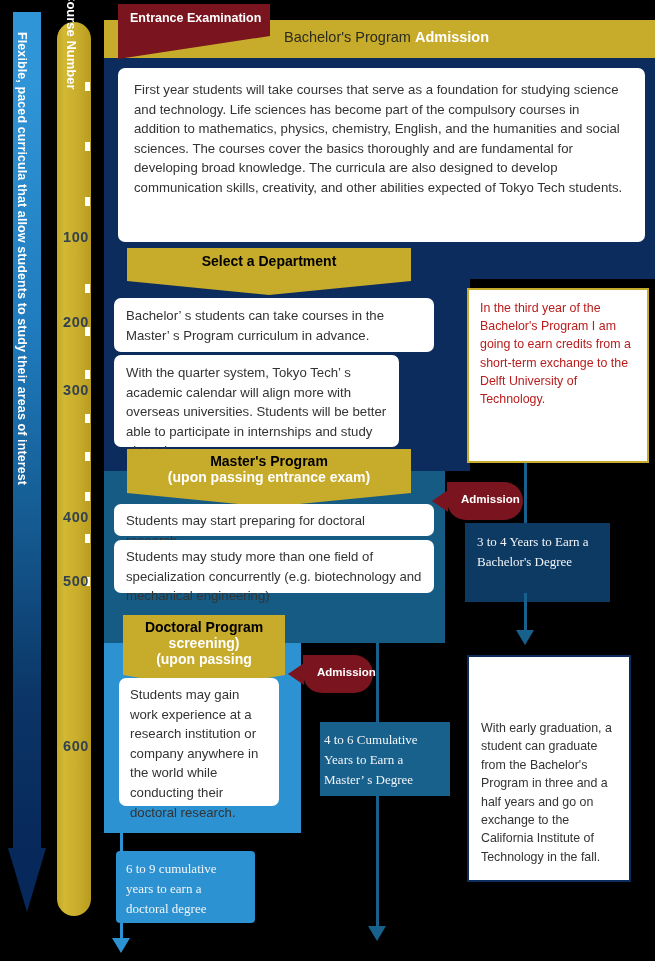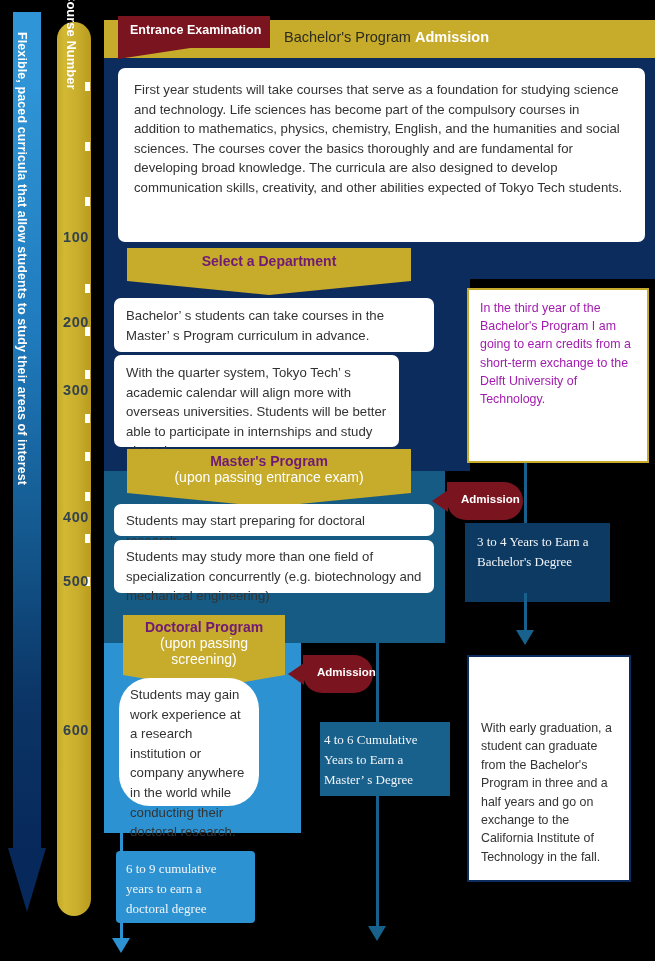--- a/index.html
+++ b/index.html
@@ -35,40 +35,40 @@
   .panel-navy-mid{position:absolute;left:104px;top:279px;width:366px;height:192px;background:#0c2c5d;}
   .panel-teal{position:absolute;left:104px;top:471px;width:341px;height:172px;background:#165b83;}
   .panel-lblue{position:absolute;left:104px;top:643px;width:197px;height:190px;background:#2c92d2;}
 
   
   .gold-header{position:absolute;left:104px;top:20px;width:551px;height:38px;background:#c7ab2b;padding-left:27px;}
   .gold-header .lbl{position:absolute;left:180px;top:9px;font-size:14.5px;color:#2c2c1e;font-weight:400;}
   .gold-header .lbl b{color:#ffffff;font-weight:700;}
 
   
-  .exam-tag{position:absolute;left:118px;top:16px;width:152px;height:32px;background:#7a151f;}
+  .exam-tag{position:absolute;left:118px;top:4px;width:152px;height:32px;background:#7a151f;}
   .exam-tag .t{position:absolute;left:12px;top:7px;color:#fff;font-size:12.5px;font-weight:700;white-space:nowrap;}
   .exam-point{position:absolute;left:118px;top:36px;width:0;height:0;
       border-left:0 solid transparent;border-right:152px solid transparent;border-top:23px solid #7a151f;}
 
   
   .chev{position:absolute;background:#c7ab2b;text-align:center;color:#2c2c1e;}
-  .chev .dark{color:#701a75;font-weight:700;font-size:14px;display:block;}
-  .chev .white{color:#ffffff;font-weight:400;font-size:14px;display:block;}
+  .chev .dark{color:#000000;font-weight:700;font-size:14px;display:block;}
+  .chev .white{color:#ffffff;font-weight:700;font-size:14px;display:block;}
   .chev .pt{position:absolute;left:0;bottom:-14px;width:100%;height:14px;
       background:#c7ab2b;clip-path:polygon(0 0,100% 0,50% 100%);}
 
   
   .wcard{position:absolute;background:#fff;border-radius:7px;box-sizing:border-box;}
   .wcard p{margin:0;color:#333333;font-size:13.2px;line-height:19.6px;}
 
   
   .goldcard{position:absolute;left:467px;top:288px;width:182px;height:175px;
       background:#fff;border:2.5px solid #c7ab2b;box-sizing:border-box;padding:9px 11px 0 11px;}
-  .goldcard p{margin:0;color:#a21caf;font-size:12.4px;line-height:18.2px;}
+  .goldcard p{margin:0;color:#b91c1c;font-size:12.4px;line-height:18.2px;}
 
   
   .navycard{position:absolute;left:467px;top:655px;width:164px;height:227px;
       background:#fff;border:2.5px solid #0c2c5d;box-sizing:border-box;padding:8px 12px 0 12px;}
   .navycard p{margin:0;color:#333;font-size:12.4px;line-height:18.4px;}
 
   
   .adm{position:absolute;background:#7a151f;height:38px;
       border-radius:0 19px 19px 19px;}
   .adm .t{position:absolute;left:14px;top:11px;color:#fff;font-size:11.5px;font-weight:700;white-space:nowrap;}
@@ -115,21 +115,21 @@
     <div class="tickmark" style="top:430px;"></div>
     <div class="tickmark" style="top:470px;"></div>
     <div class="tickmark" style="top:512px;"></div>
     <div class="tickmark" style="top:555px;"></div>
 
     <div class="snum" style="top:207px;">100</div>
     <div class="snum" style="top:292px;">200</div>
     <div class="snum" style="top:360px;">300</div>
     <div class="snum" style="top:487px;">400</div>
     <div class="snum" style="top:551px;">500</div>
-    <div class="snum" style="top:700px;margin-left:29px;">600</div>
+    <div class="snum" style="top:716px;margin-left:29px;">600</div>
   </div>
 
   <div class="panel-navy-top"></div>
   <div class="panel-navy-mid"></div>
   <div class="panel-teal"></div>
   <div class="panel-lblue"></div>
 
   <div class="gold-header">
     <div class="lbl"><span>Bachelor's Program </span><b>Admission</b></div>
   </div>
@@ -175,31 +175,31 @@
   <div class="wcard" style="left:114px;top:504px;width:320px;height:32px;padding:7px 12px 0 12px;">
     <p>Students may start preparing for doctoral research.</p>
   </div>
 
   <div class="wcard" style="left:114px;top:540px;width:320px;height:53px;padding:7px 12px 12px 12px;">
     <p>Students may study more than one field of specialization concurrently (e.g. biotechnology and mechanical engineering)</p>
   </div>
 
   <div class="chev" style="left:123px;top:615px;width:162px;height:56px;padding-top:4px;">
     <span class="dark">Doctoral Program</span>
+    <span class="white">screening)</span>
     <span class="white">(upon passing</span>
-    <span class="white">screening)</span>
     <div class="pt"></div>
   </div>
 
   <div class="adm" style="left:303px;top:655px;width:70px;">
     <div class="tip"></div>
     <div class="t">Admission</div>
   </div>
 
-  <div class="wcard" style="left:119px;top:678px;width:140px;height:128px;padding:7px 11px 0 11px;border-radius:31px;">
+  <div class="wcard" style="left:119px;top:678px;width:160px;height:128px;padding:7px 11px 0 11px;">
     <p>Students may gain work experience at a research institution or company anywhere in the world while conducting their doctoral research.</p>
   </div>
 
   <div class="bbox" style="left:465px;top:523px;width:121px;height:70px;padding:9px 12px 0 12px;">
     <p>3 to 4 Years to Earn a Bachelor's Degree</p>
   </div>
 
   <div class="bbox tealy" style="left:320px;top:722px;width:116px;height:66px;padding:8px 10px 0 4px;">
     <p>4 to 6 Cumulative Years to Earn a Master’ s Degree</p>
   </div>

